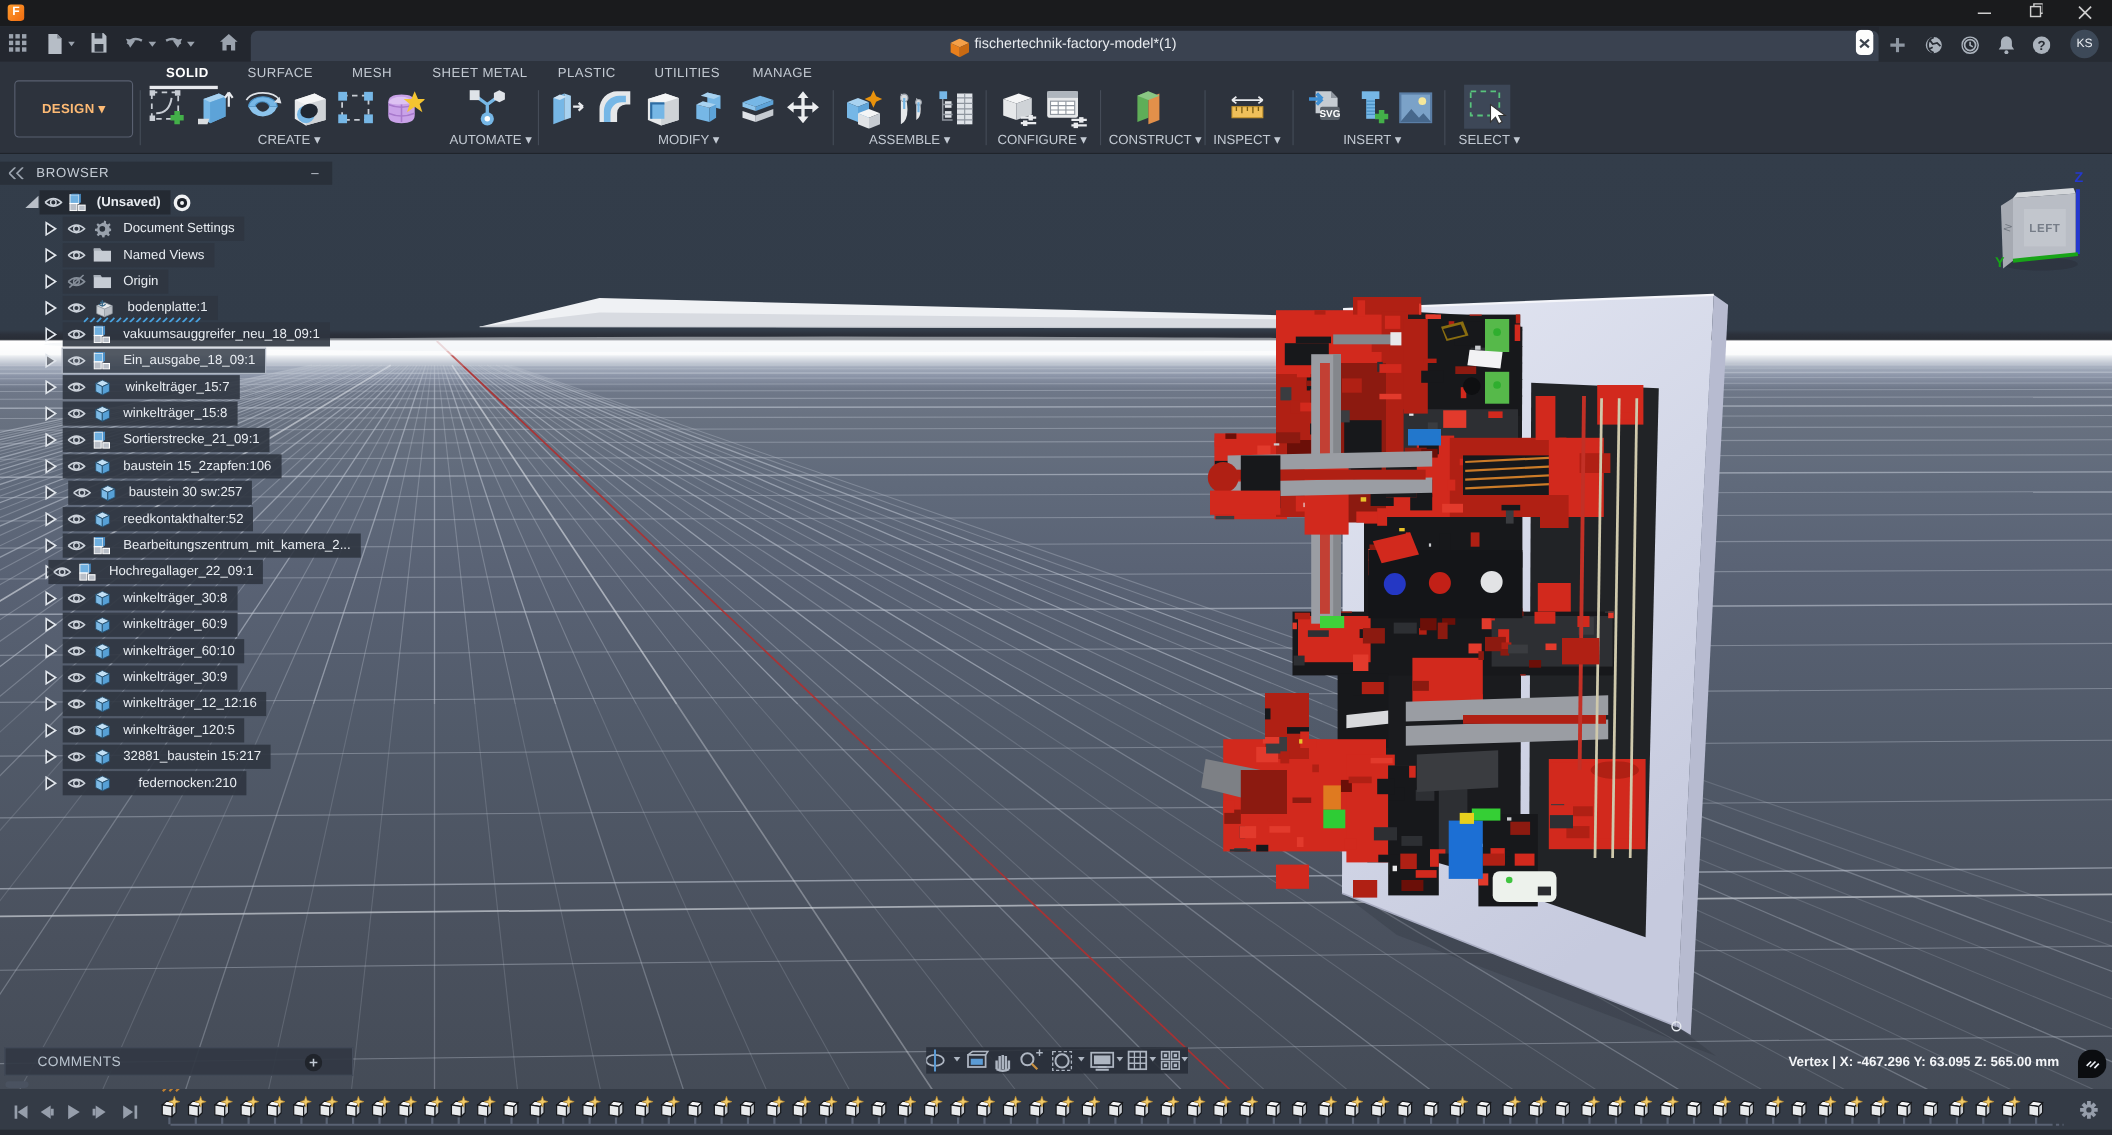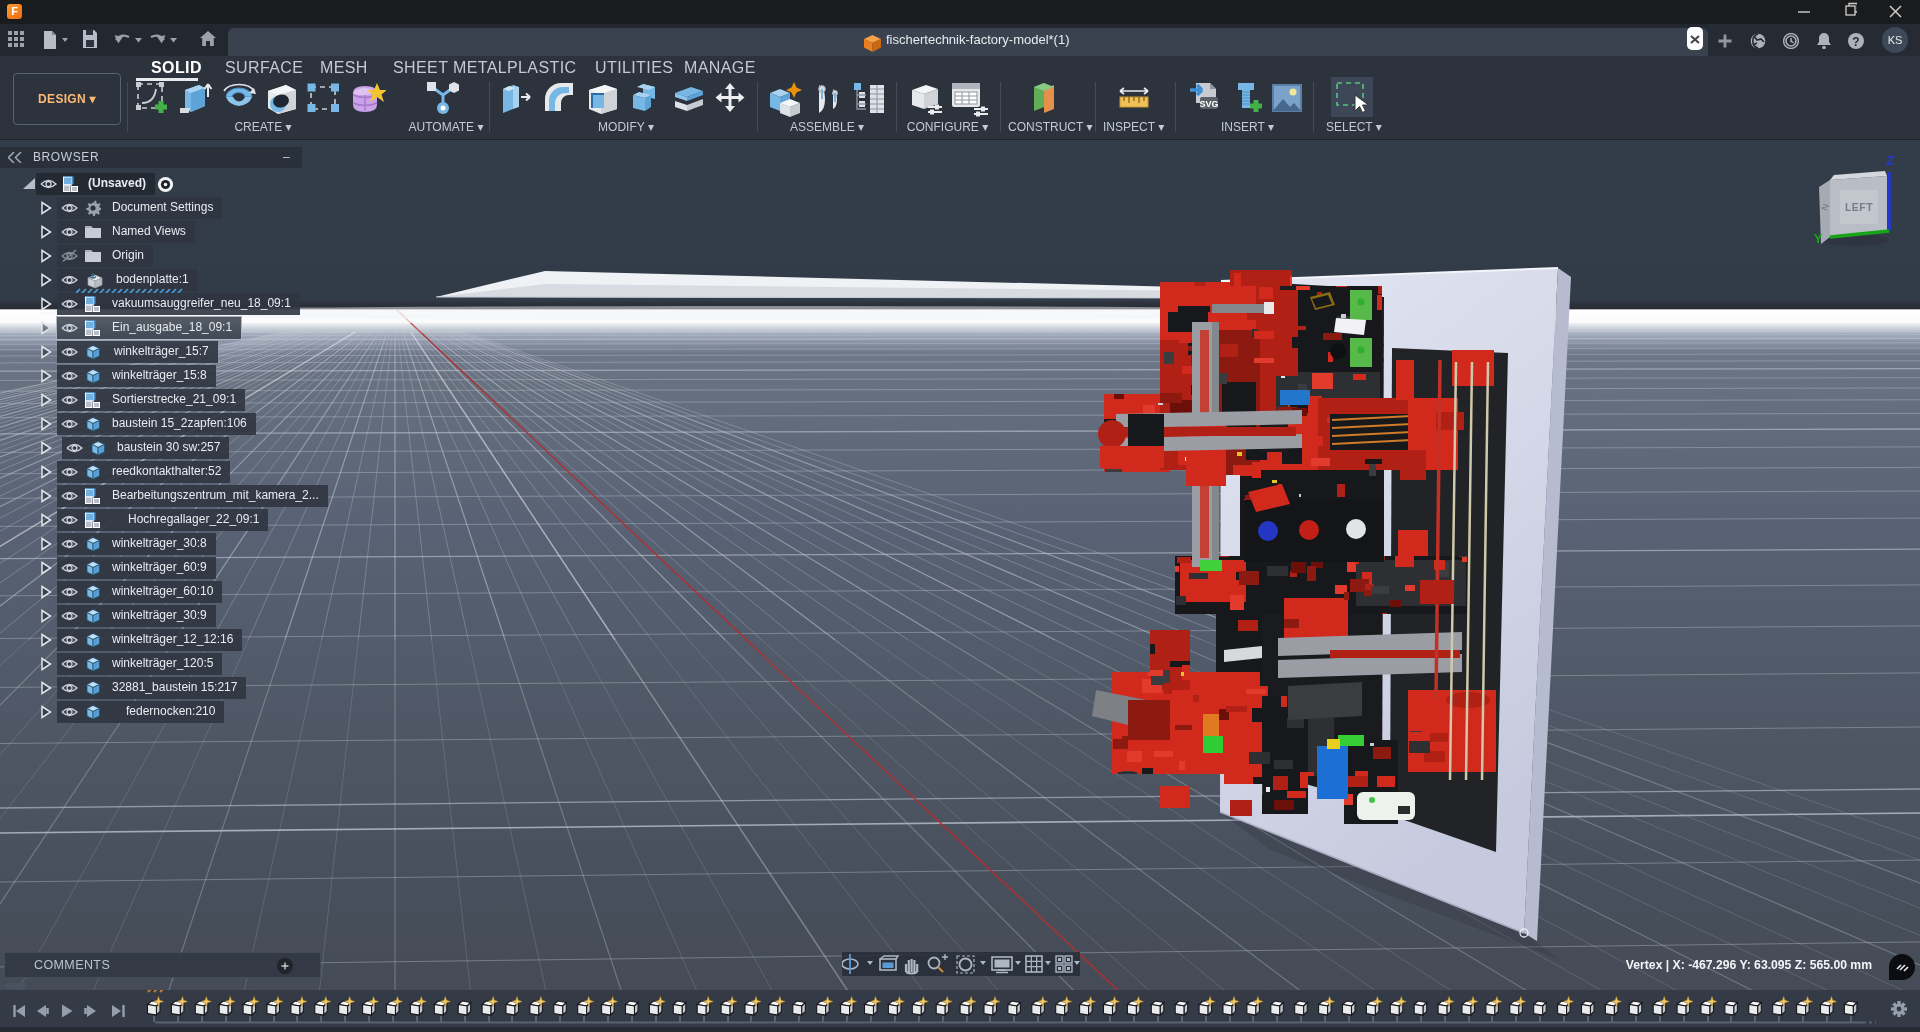--- a/index.html
+++ b/index.html
@@ -8,21 +8,21 @@
 #titlebar .fico{position:absolute;left:7px;top:4px;width:15px;height:15px;border-radius:3px;
   background:linear-gradient(135deg,#ff9c2e,#f06b10);color:#fff;font-weight:bold;font-size:11px;text-align:center;line-height:15px}
 #titlebar .ttext{position:absolute;left:26px;top:0}
 .winbtn{position:absolute;top:0;width:14px;height:24px;color:#cfcfcf}
 #appbar{position:absolute;left:0;top:24px;width:1920px;height:49px;background:#23272f}
 #appbar .strip{position:absolute;left:228px;top:4px;width:1480px;height:28px;background:#3a4250;border-radius:6px 6px 0 0}
 #appbar .rdark{position:absolute;left:1708px;top:0;width:212px;height:32px;background:#262b33}
 #ribbon{position:absolute;left:0;top:56px;width:1920px;height:84px;background:#2d333d;border-bottom:1px solid #1f242b}
 .designbtn{position:absolute;left:13px;top:17px;width:108px;height:52px;border:1px solid #596070;border-radius:4px;
   color:#fdba74;font-size:12px;font-weight:bold;text-align:center;line-height:50px;letter-spacing:.3px}
-.tab{position:absolute;top:3px;font-size:16px;color:#c3cad3;letter-spacing:.4px}
+.tab{position:absolute;top:3px;font-size:12px;color:#c3cad3;letter-spacing:.4px}
 .tab.active{color:#fff;font-weight:bold}
 .tabul{position:absolute;left:136px;top:22px;width:62px;height:3px;background:#e8eaee}
 .glabel{position:absolute;top:64px;font-size:12px;color:#c3cad3;text-align:center;white-space:nowrap}
 .gsep{position:absolute;top:26px;height:50px;width:1px;background:#454c58}
 .ricon{position:absolute;top:25px}
 .selhl{position:absolute;left:1331px;top:21px;width:42px;height:40px;background:#3d4757}
 #viewport{position:absolute;left:0;top:140px;width:1920px;height:892px}
 #viewport>svg{display:block}
 #browser{position:absolute;left:0;top:7px;width:320px;color:#e8ecf1;font-size:12px}
 .bhead{position:absolute;left:0;top:0;width:302px;height:21px;background:rgba(41,47,57,.95);color:#c6cdd6;
@@ -1210,21 +1210,21 @@
             <path d="M0.5 1 l2 -1 8 0 -2 1 z M8.5 9 l2 -1 0 -8 -2 0 z" fill="#4a8fc8"></path>
             <rect x="0.5" y="9" width="6.5" height="6.5" fill="#b9bfc8" stroke="#fff" stroke-width="1"></rect>
             <rect x="8.5" y="10.5" width="6" height="5" fill="#b9bfc8" stroke="#fff" stroke-width="1"></rect>
           </svg>
 <span style="display:inline-block;margin-left:51px;">Bearbeitungszentrum_mit_kamera_2...</span></span>
 </div>
 <div class="brow" style="left:0;top:362px">
 <svg class="tri" width="12" height="14">
           <path d="M2 1.5 L10.5 7 L2 12.5 z" fill="rgba(30,34,42,.5)" stroke="#dfe4ea" stroke-width="1.5"></path>
         </svg>
-<span class="rowbg" style="position:absolute;left:57px;padding-left:20px;">
+<span class="rowbg" style="position:absolute;left:44px;padding-left:4px;">
 <svg style="position:absolute;left:4px;top:3px" width="17" height="15">
             <path d="M1 8 q7.5 -7 15 0 q-7.5 7 -15 0" fill="none" stroke="#ccd2da" stroke-width="1.4"></path>
             <circle cx="8.5" cy="8" r="2.5" fill="none" stroke="#ccd2da" stroke-width="1.3"></circle>
           </svg>
 <svg style="position:absolute;left:28px;top:3px" width="15" height="16">
             <rect x="0.5" y="1" width="8" height="8" fill="#6fb0e0" stroke="#fff" stroke-width="1"></rect>
             <path d="M0.5 1 l2 -1 8 0 -2 1 z M8.5 9 l2 -1 0 -8 -2 0 z" fill="#4a8fc8"></path>
             <rect x="0.5" y="9" width="6.5" height="6.5" fill="#b9bfc8" stroke="#fff" stroke-width="1"></rect>
             <rect x="8.5" y="10.5" width="6" height="5" fill="#b9bfc8" stroke="#fff" stroke-width="1"></rect>
           </svg>

